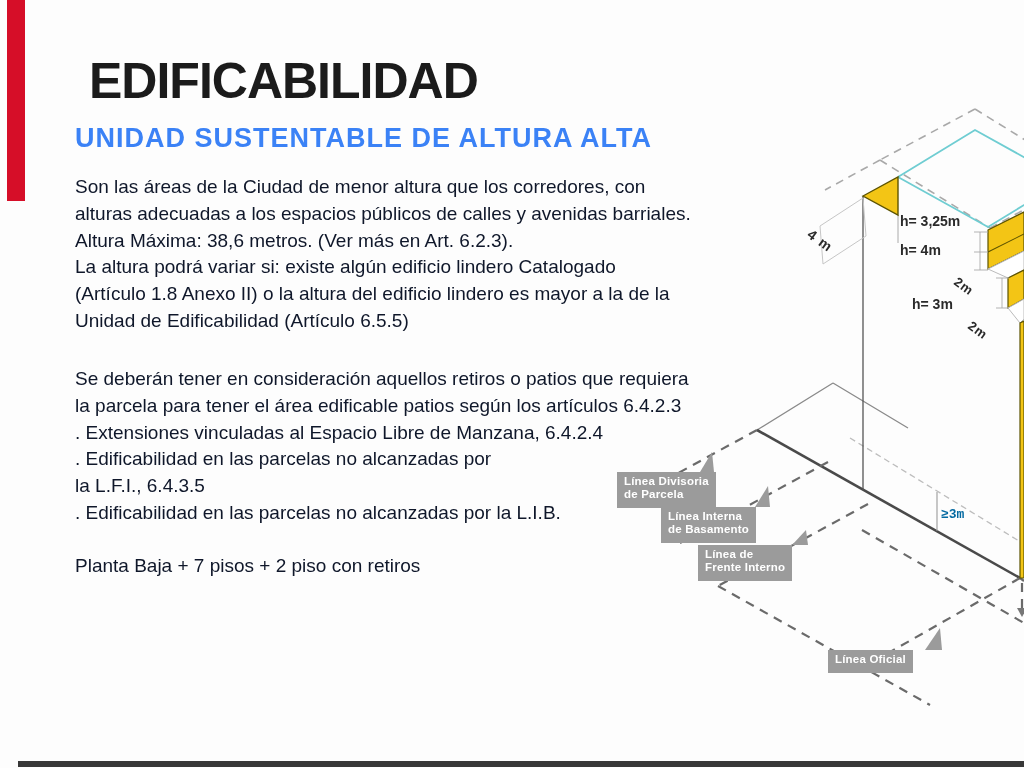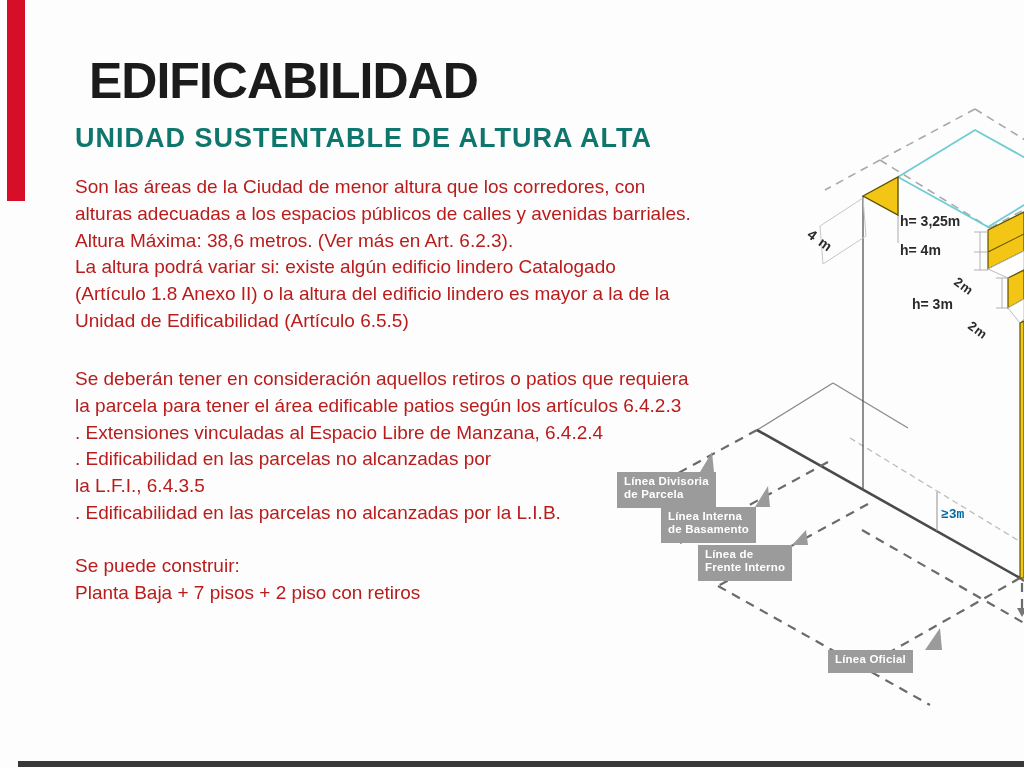--- a/index.html
+++ b/index.html
@@ -13,26 +13,26 @@
     position:absolute;left:7px;top:0;width:18px;height:201px;
     background:#d60e28;
   }
   .title{
     position:absolute;left:73px;top:38px;margin:16px;
     font-size:50px;font-weight:800;letter-spacing:-1px;color:#1b1b1b;
     line-height:1.1;white-space:nowrap;
   }
   .subtitle{
     position:absolute;left:75px;top:122px;margin:0;
-    font-size:27px;font-weight:700;letter-spacing:1px;color:#0f766e;
+    font-size:27px;font-weight:700;letter-spacing:1px;color:#3b82f6;
     line-height:1.2;white-space:nowrap;
   }
   .body-block{
     position:absolute;left:75px;width:680px;
-    font-size:19px;line-height:26.8px;color:#b91c1c;
+    font-size:19px;line-height:26.8px;color:#0f172a;
   }
   .body-block .line{white-space:nowrap;}
   #intro{top:174px;}
   #considerations{top:366px;}
   #buildable{top:553px;}
   .diagram{
     position:absolute;left:600px;top:80px;width:424px;height:640px;
   }
   .diagram svg{position:absolute;left:0;top:0;}
   .dim-label{
@@ -70,21 +70,20 @@
 <div id="considerations" class="body-block">
   <div class="line">Se deberán tener en consideración aquellos retiros o patios que requiera</div>
   <div class="line">la parcela para tener el área edificable patios según los artículos 6.4.2.3</div>
   <div class="line">. Extensiones vinculadas al Espacio Libre de Manzana, 6.4.2.4</div>
   <div class="line">. Edificabilidad en las parcelas no alcanzadas por</div>
   <div class="line">la L.F.I., 6.4.3.5</div>
   <div class="line">. Edificabilidad en las parcelas no alcanzadas por la L.I.B.</div>
 </div>
 
 <div id="buildable" class="body-block">
-  <div class="line">Se puede construir:</div>
   <div class="line">Planta Baja + 7 pisos + 2 piso con retiros</div>
 </div>
 
 <div class="diagram">
   <svg width="424" height="640" viewBox="0 0 424 640">
 
     <g stroke="#a9a9a9" stroke-width="1.6" fill="none" stroke-dasharray="8 6">
       <path d="M375,29 L280,80 M375,29 L485,97 M280,80 L390,148 M390,148 L485,97"></path>
       <path d="M280,80 L225,110"></path>
     </g>

